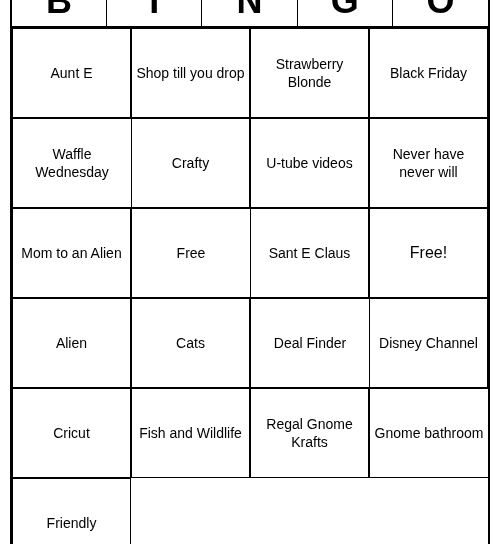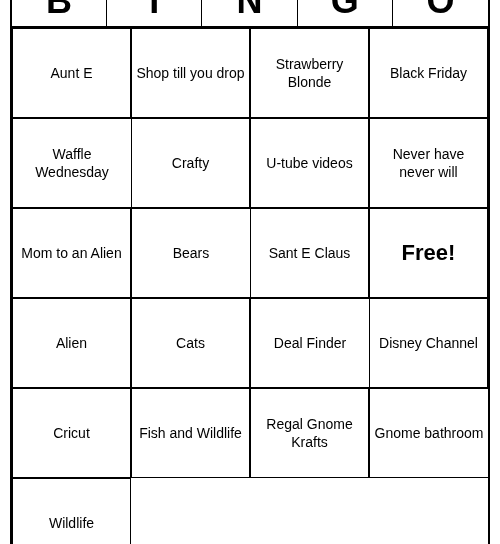--- a/index.html
+++ b/index.html
@@ -52,22 +52,22 @@
       align-items: center;
     }
     .bingo-cell:nth-child(n+21) {
       border-bottom: none;
     }
     .bingo-cell span {
       display: block;
       width: 100%;
     }
     .free-cell {
-      font-weight: bold;
-      font-size: 22px;
+      font-weight: normal;
+      font-size: 16px;
       justify-content: flex-end;
     }
   </style>
 </head>
 <body>
 
 <div class="bingo-card">
   <div class="bingo-header">
   <div class="bingo-header-cell">B</div>
       <div class="bingo-header-cell">I</div>
@@ -97,21 +97,21 @@
       <div class="bingo-cell">
         <span>U-tube videos</span>
       </div>
       <div class="bingo-cell">
         <span>Never have never will</span>
       </div>
       <div class="bingo-cell">
         <span>Mom to an Alien</span>
       </div>
       <div class="bingo-cell">
-        <span>Bears</span>
+        <span>Free</span>
       </div>
       <div class="bingo-cell">
         <span>Sant E Claus</span>
       </div>
       <div class="bingo-cell free-cell">
         <span>Free!</span>
       </div>
       <div class="bingo-cell">
         <span>Alien</span>
       </div>
@@ -130,16 +130,16 @@
       <div class="bingo-cell">
         <span>Fish and Wildlife</span>
       </div>
       <div class="bingo-cell">
         <span>Regal Gnome Krafts</span>
       </div>
       <div class="bingo-cell">
         <span>Gnome bathroom</span>
       </div>
       <div class="bingo-cell">
-        <span>Wildlife</span>
+        <span>Friendly</span>
       </div>
     </div>
 </div>
 
 </body></html>

